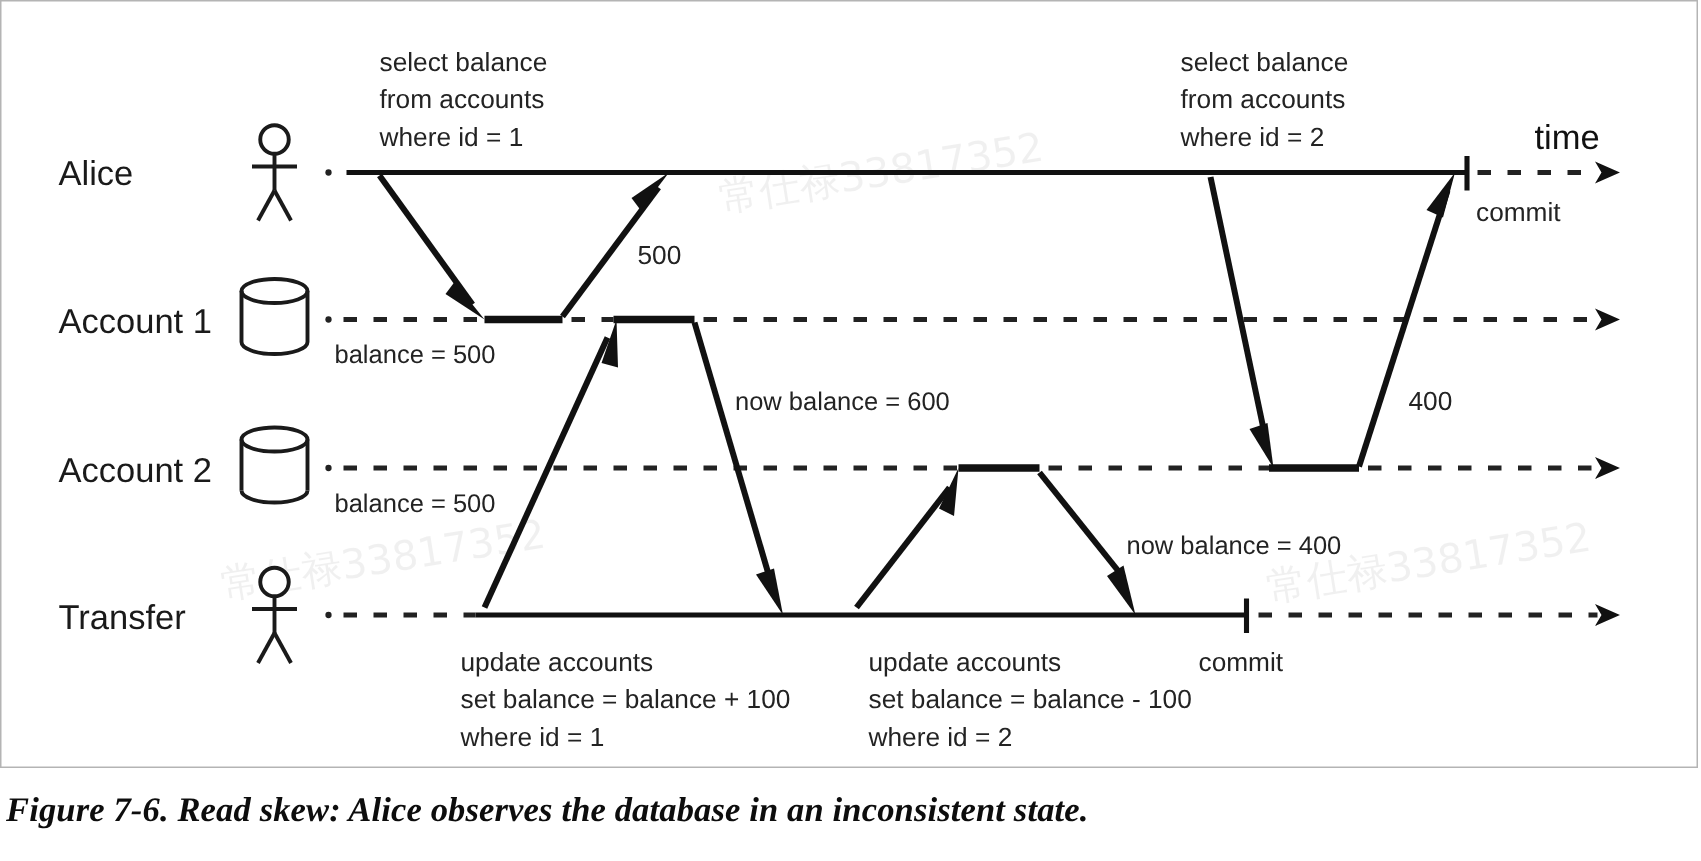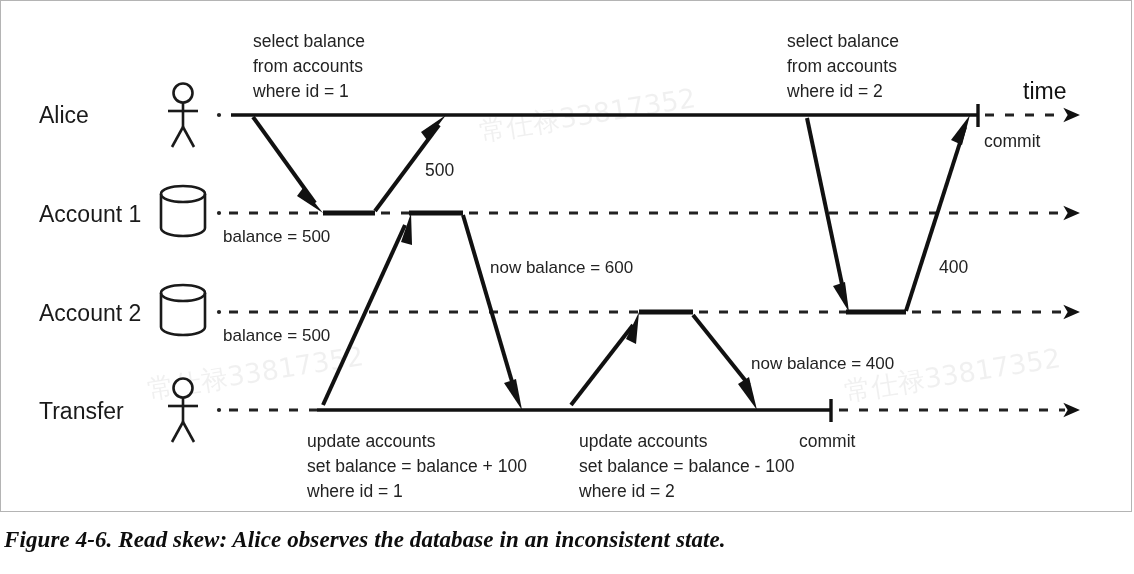--- a/index.html
+++ b/index.html
@@ -277,15 +277,15 @@
         <text class="note" x="578" y="446">update accounts</text>
         <text class="note" x="578" y="471">set balance = balance - 100</text>
         <text class="note" x="578" y="496">where id = 2</text>
       </g>
 
       <text class="note" x="798" y="446">commit</text>
 
     </svg>
   </div>
 
-  <div class="caption">Figure 4-6. Read skew: Alice observes the database in an inconsistent state.</div>
+  <div class="caption">Figure 7-6. Read skew: Alice observes the database in an inconsistent state.</div>
 
 </div>
 
 </body></html>

